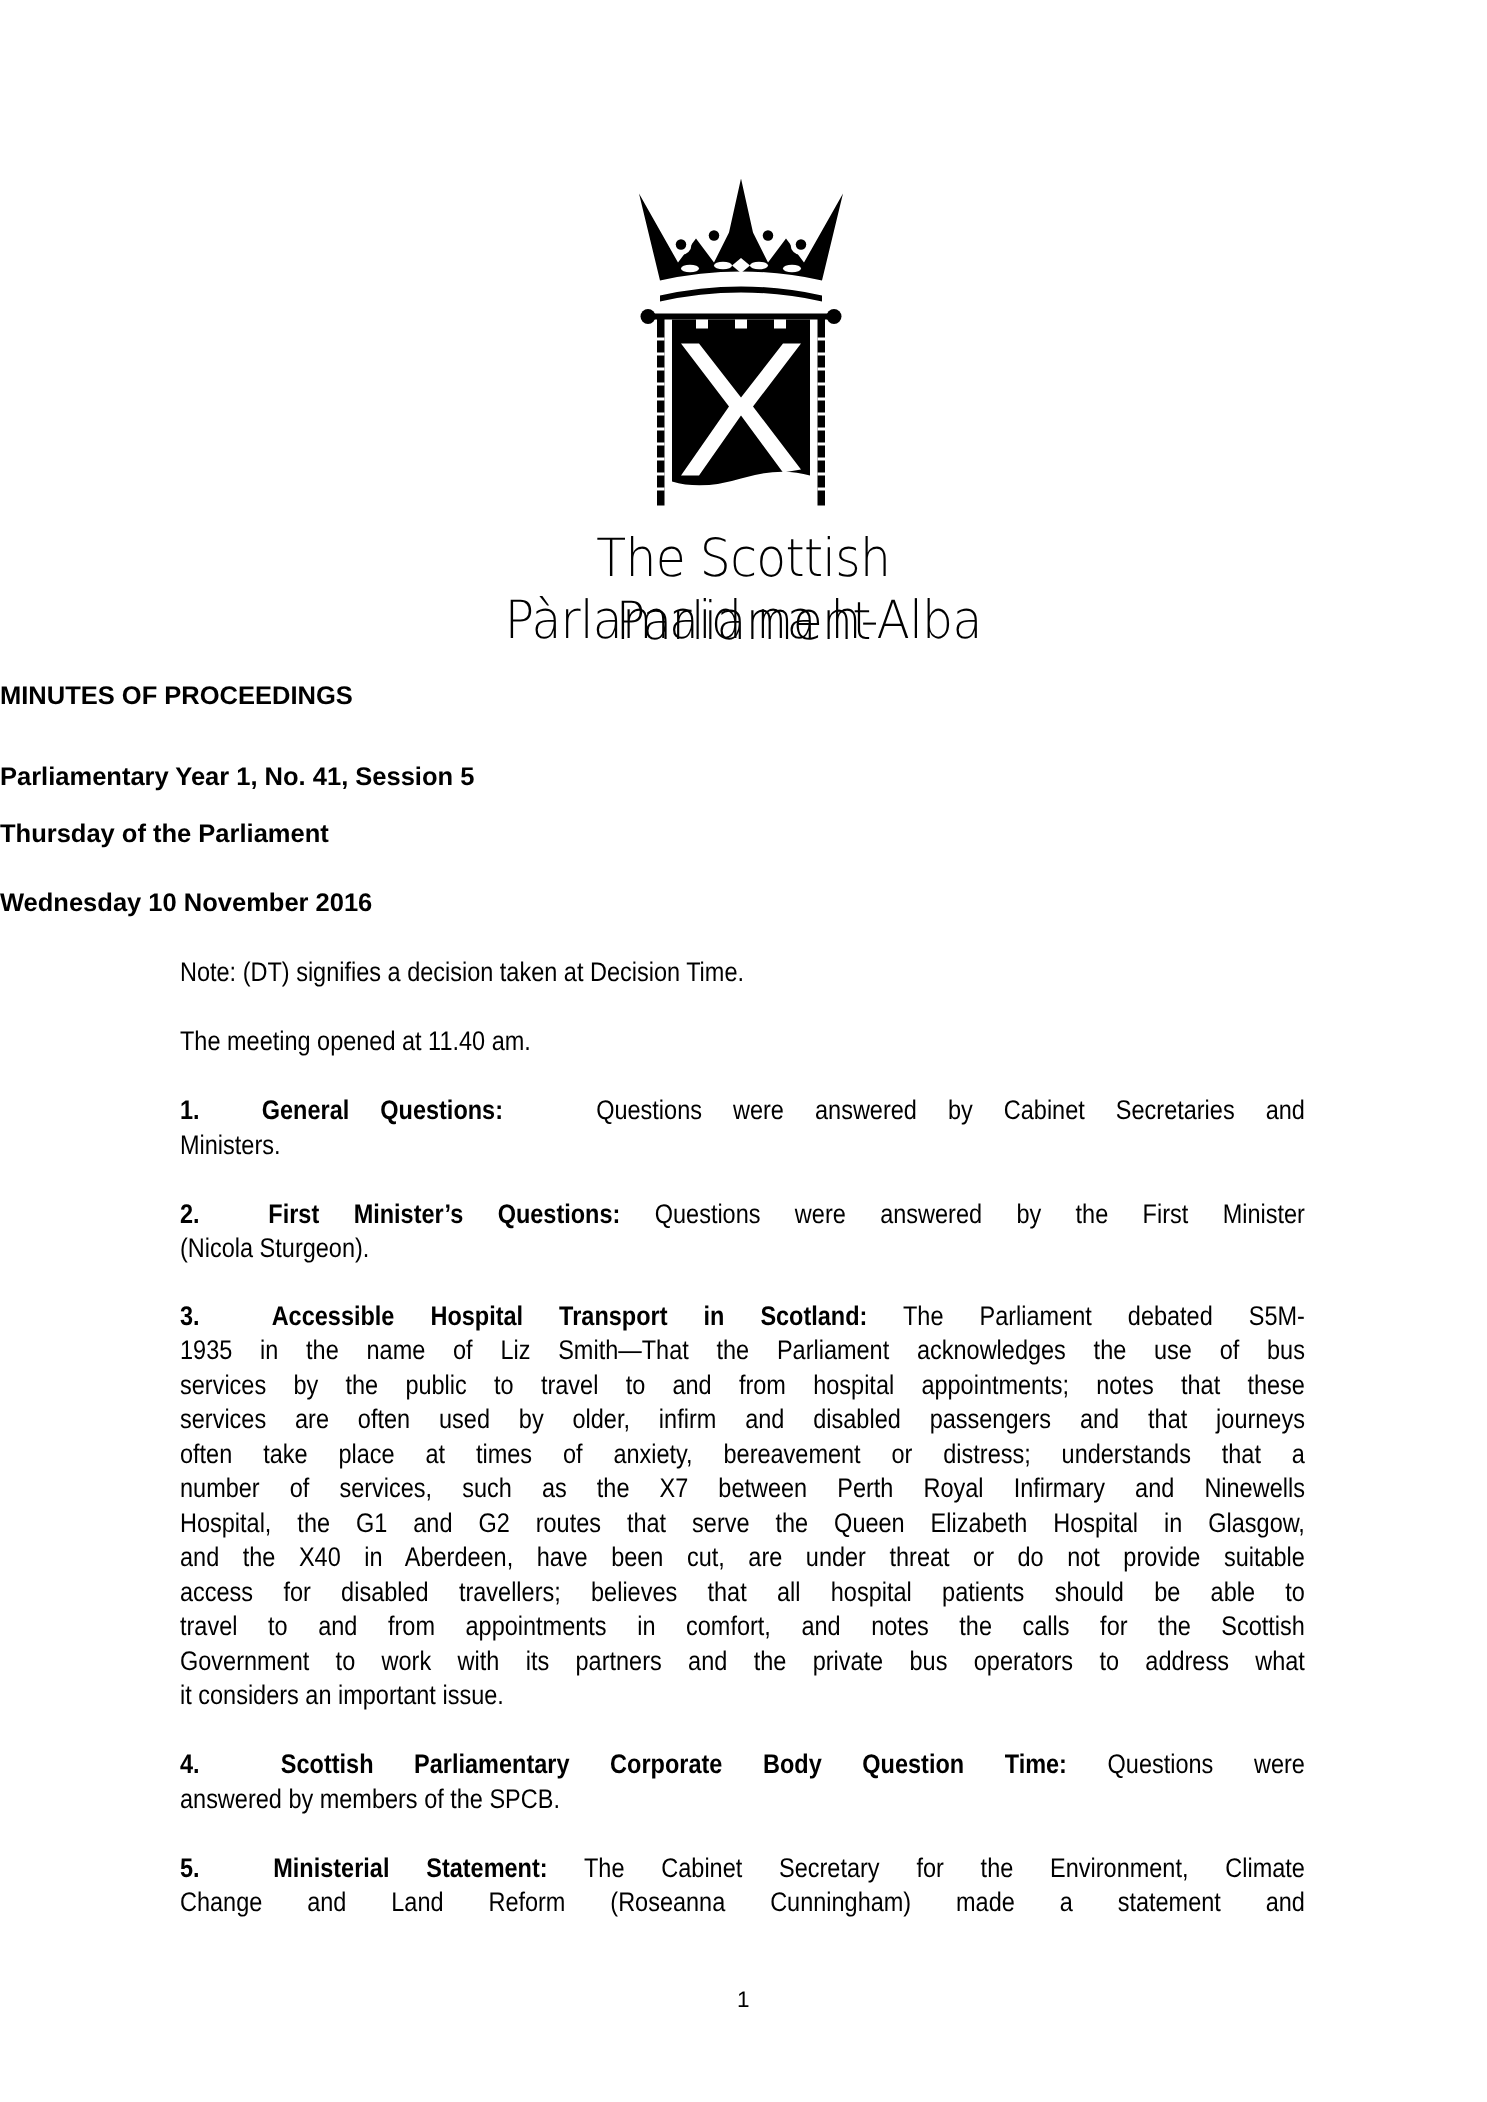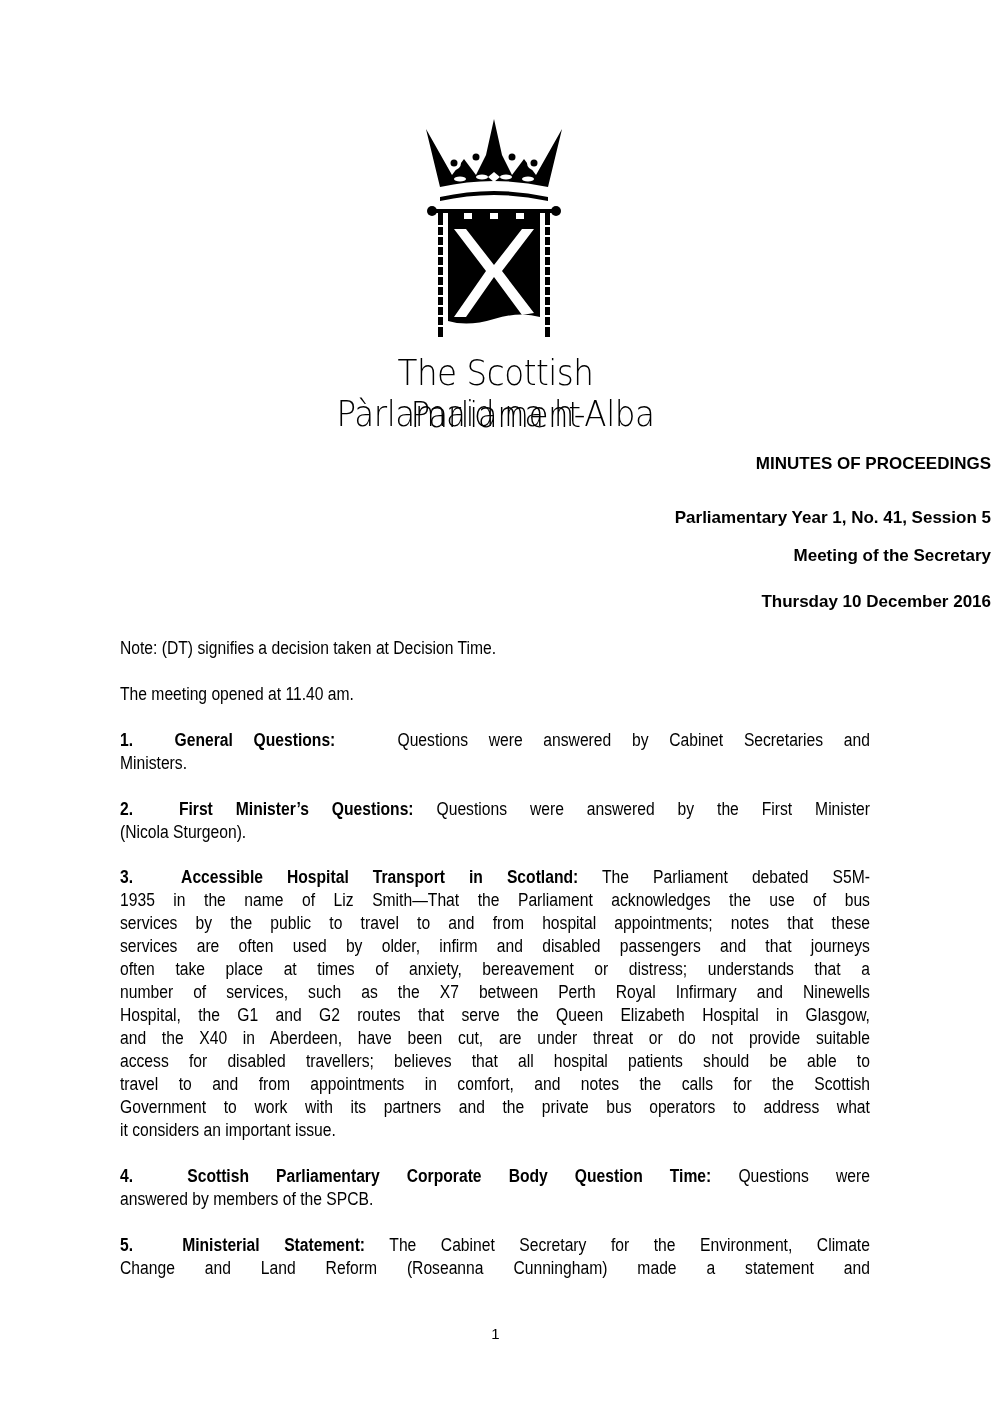--- a/index.html
+++ b/index.html
@@ -4,21 +4,21 @@
 <style>
   html, body { margin: 0; padding: 0; background: #ffffff; }
   body { width: 991px; height: 1401px; position: relative; overflow: hidden;
          font-family: "Liberation Sans", sans-serif; color: #000; }
   .logo { position: absolute; left: 424px; top: 117px; width: 140px; height: 222px; }
   .brand { position: absolute; left: 300px; width: 391px; text-align: center;
            font-family: "DejaVu Sans", sans-serif; font-weight: 300; font-size: 35px;
            letter-spacing: -0.5px; line-height: 42px; transform: scaleX(0.93); transform-origin: center; }
   .brand.l1 { top: 352px; }
   .brand.l2 { top: 393px; }
-  .heading { position: absolute; left: 0; width: 991px; text-align: right;
+  .heading { position: absolute; left: 0; width: 991px; text-align: left;
              font-weight: bold; font-size: 17px; line-height: 20px; }
   .para { position: absolute; left: 120px; width: 750px; font-size: 18px; line-height: 23px;
           transform: scaleX(0.87); transform-origin: left top; width: 862px; }
   .para .line { display: block; white-space: nowrap; text-align: justify; text-align-last: justify; }
   .para .line.last { text-align-last: left; }
   b { font-weight: bold; }
   .pagenum { position: absolute; left: 0; width: 991px; top: 1325px; text-align: center; font-size: 15px; }
 </style>
 </head>
 <body>
@@ -78,22 +78,22 @@
   <rect x="92" y="96" width="8" height="6" fill="#fff"></rect>
 
   <path d="M30 112 L42 112 L70 148 L98 112 L110 112 L78 154 L110 196 L98 198 L70 160 L42 200 L30 200 L62 154 Z" fill="#fff"></path>
 </svg>
 
 <div class="brand l1">The Scottish Parliament</div>
 <div class="brand l2">Pàrlamaid na h-Alba</div>
 
 <div class="heading" style="top:454px">MINUTES OF PROCEEDINGS</div>
 <div class="heading" style="top:508px">Parliamentary Year 1, No. 41, Session 5</div>
-<div class="heading" style="top:546px">Meeting of the Secretary</div>
-<div class="heading" style="top:592px">Thursday 10 December 2016</div>
+<div class="heading" style="top:546px">Thursday of the Parliament</div>
+<div class="heading" style="top:592px">Wednesday 10 November 2016</div>
 
 <div class="para" style="top:637px">
   <span class="line last">Note: (DT) signifies a decision taken at Decision Time.</span>
 </div>
 
 <div class="para" style="top:683px">
   <span class="line last">The meeting opened at 11.40 am.</span>
 </div>
 
 <div class="para" style="top:729px">

